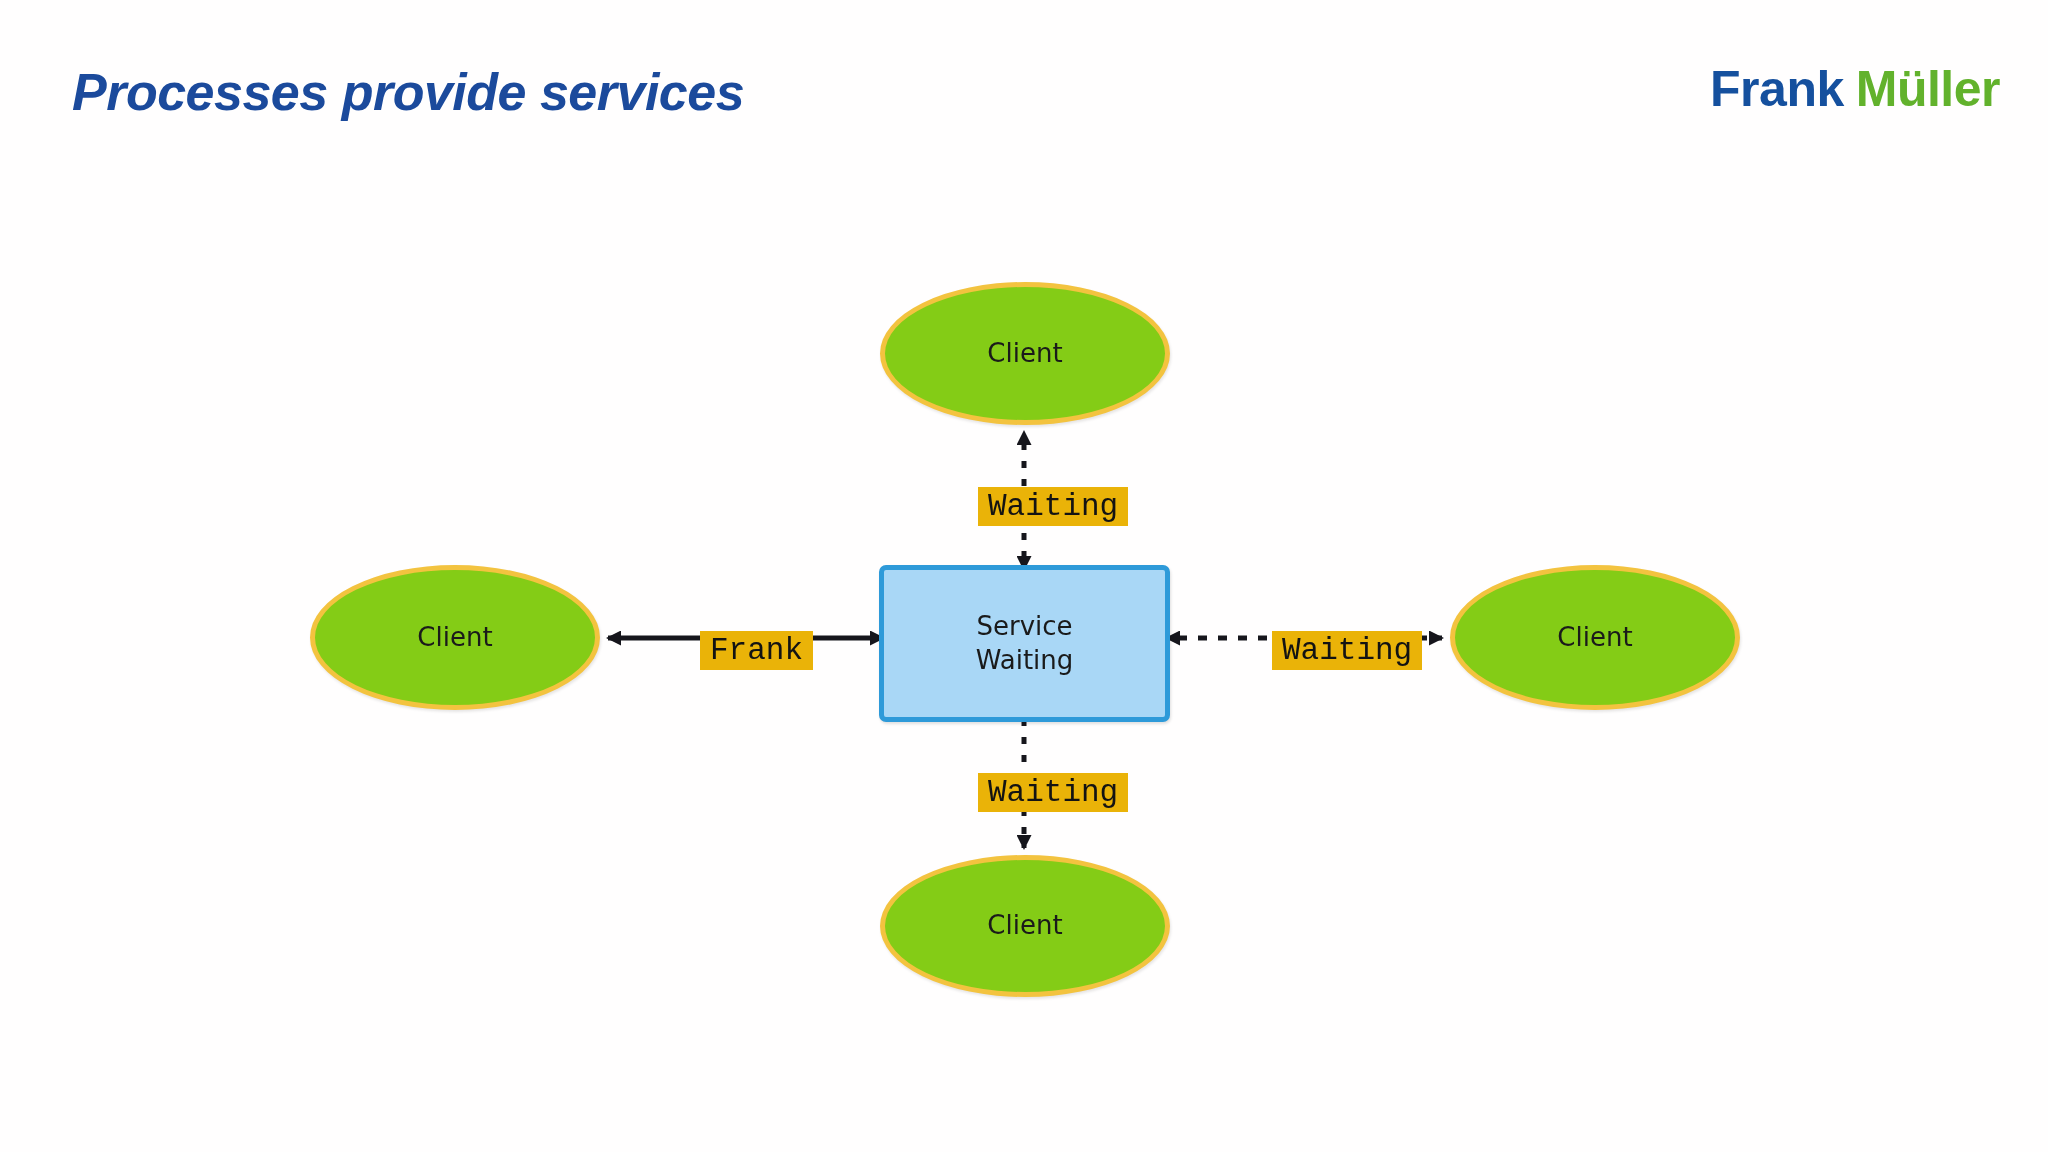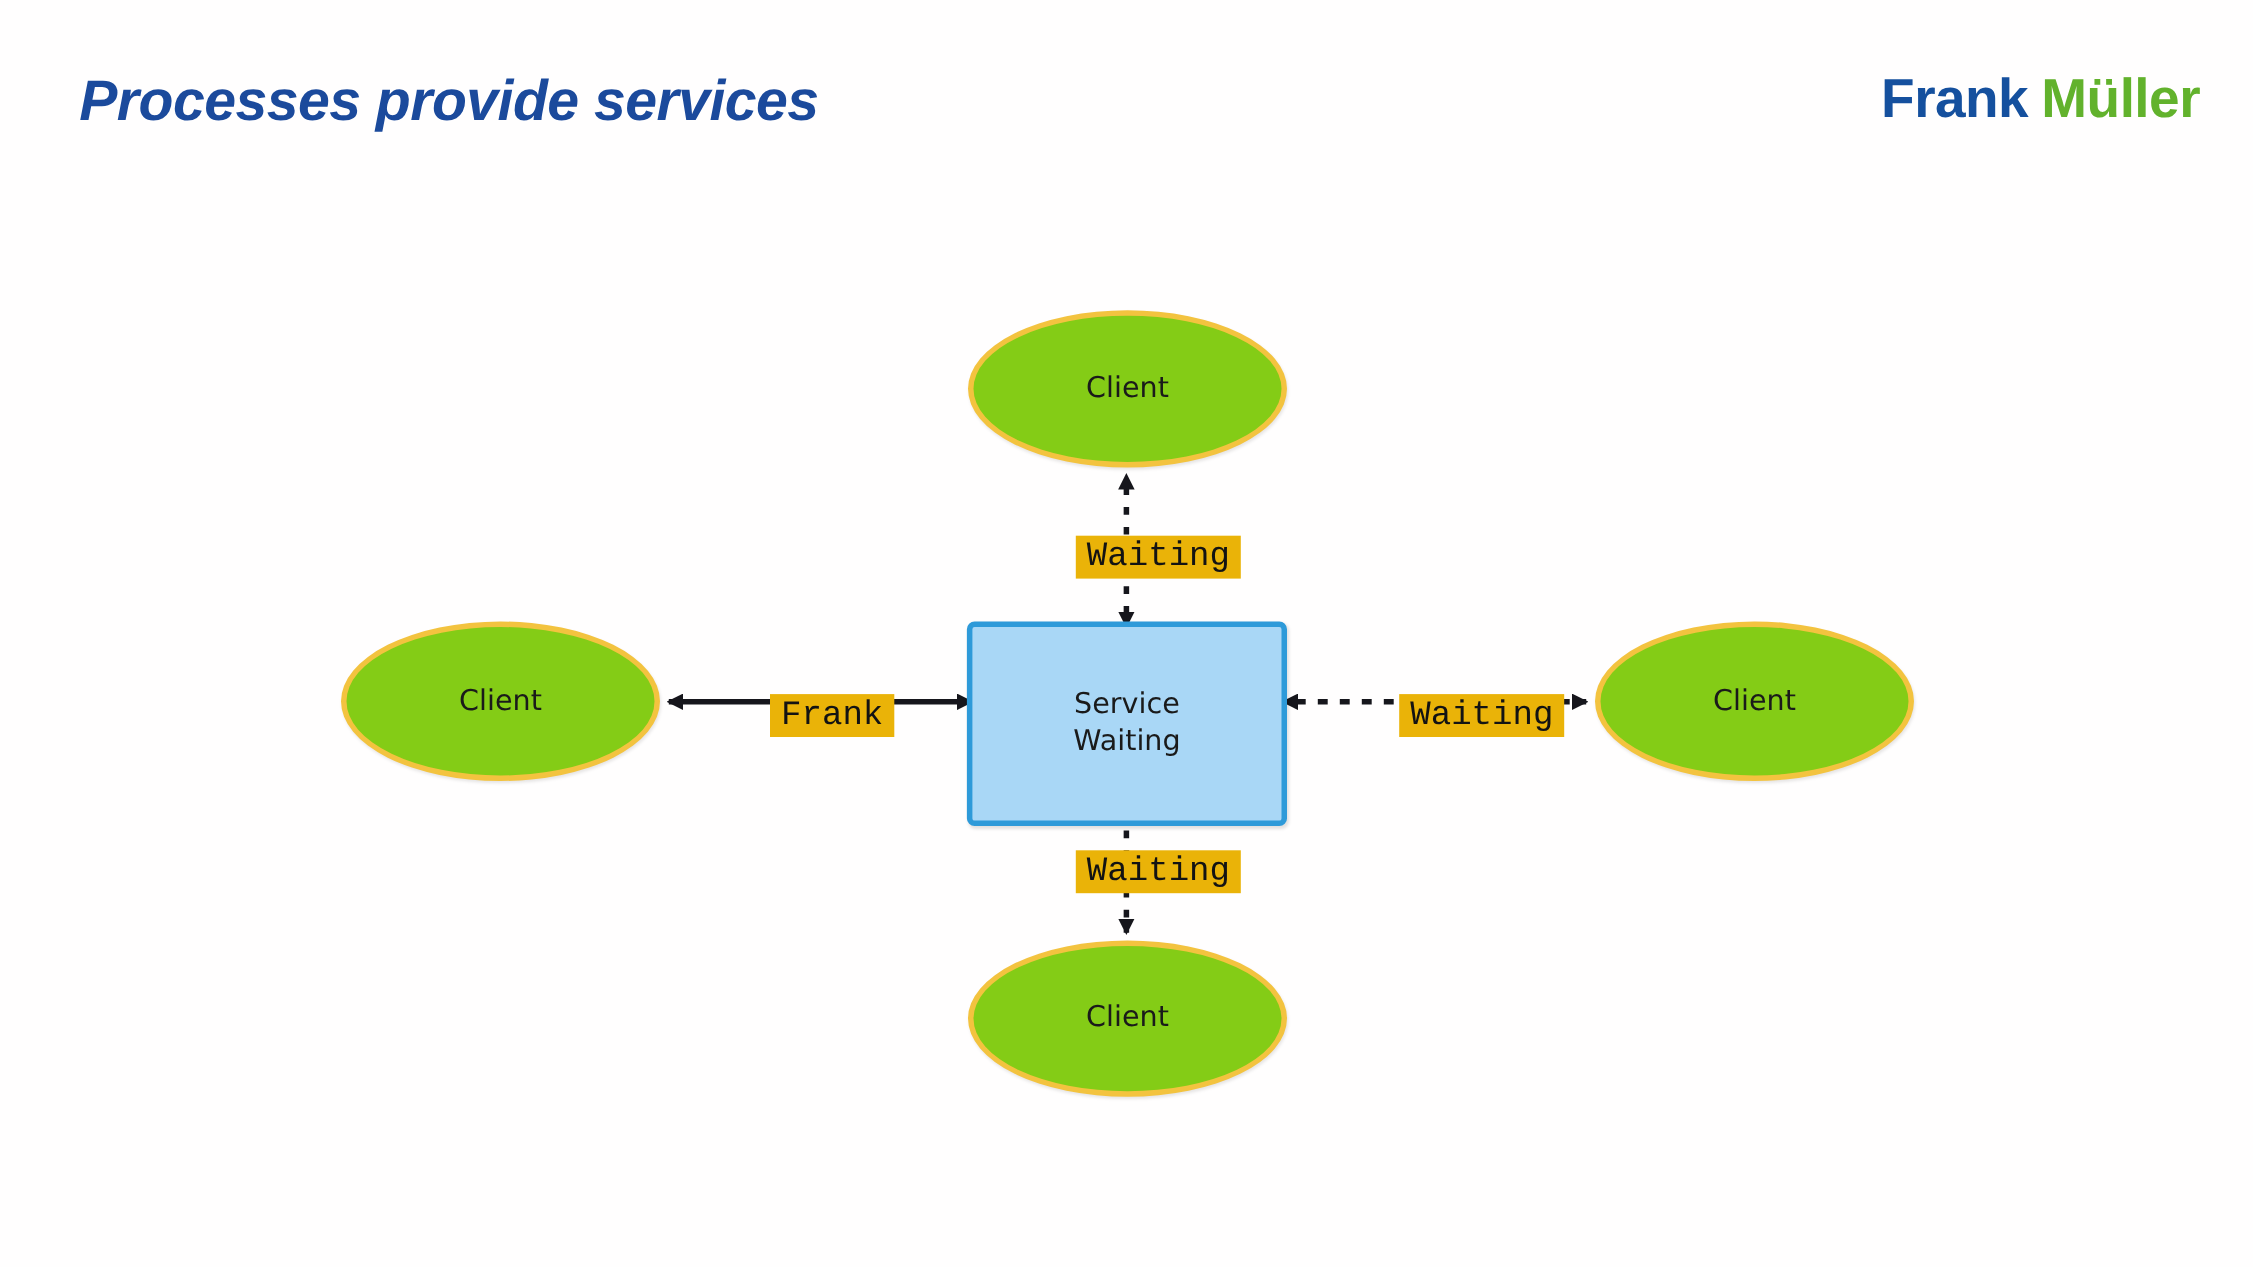--- a/index.html
+++ b/index.html
@@ -87,21 +87,21 @@
     font-size: 26px;
     color: #1a1a1a;
     line-height: 1.30;
   }
 
   
   #node-client-top    { left: 880px; top: 282px; width: 290px; height: 143px; }
   #node-client-left   { left: 310px; top: 565px; width: 290px; height: 145px; }
   #node-client-right  { left: 1450px; top: 565px; width: 290px; height: 145px; }
   #node-client-bottom { left: 880px; top: 855px; width: 290px; height: 142px; }
-  #node-provider      { left: 879px; top: 565px; width: 291px; height: 186px; }
+  #node-provider      { left: 879px; top: 565px; width: 291px; height: 157px; }
 
   
   .edge-label {
     position: absolute;
     font-family: Liberation Mono, monospace;
     font-size: 31px;
     color: #131313;
     background: #eab308;
     padding: 2px 10px;
     white-space: nowrap;

